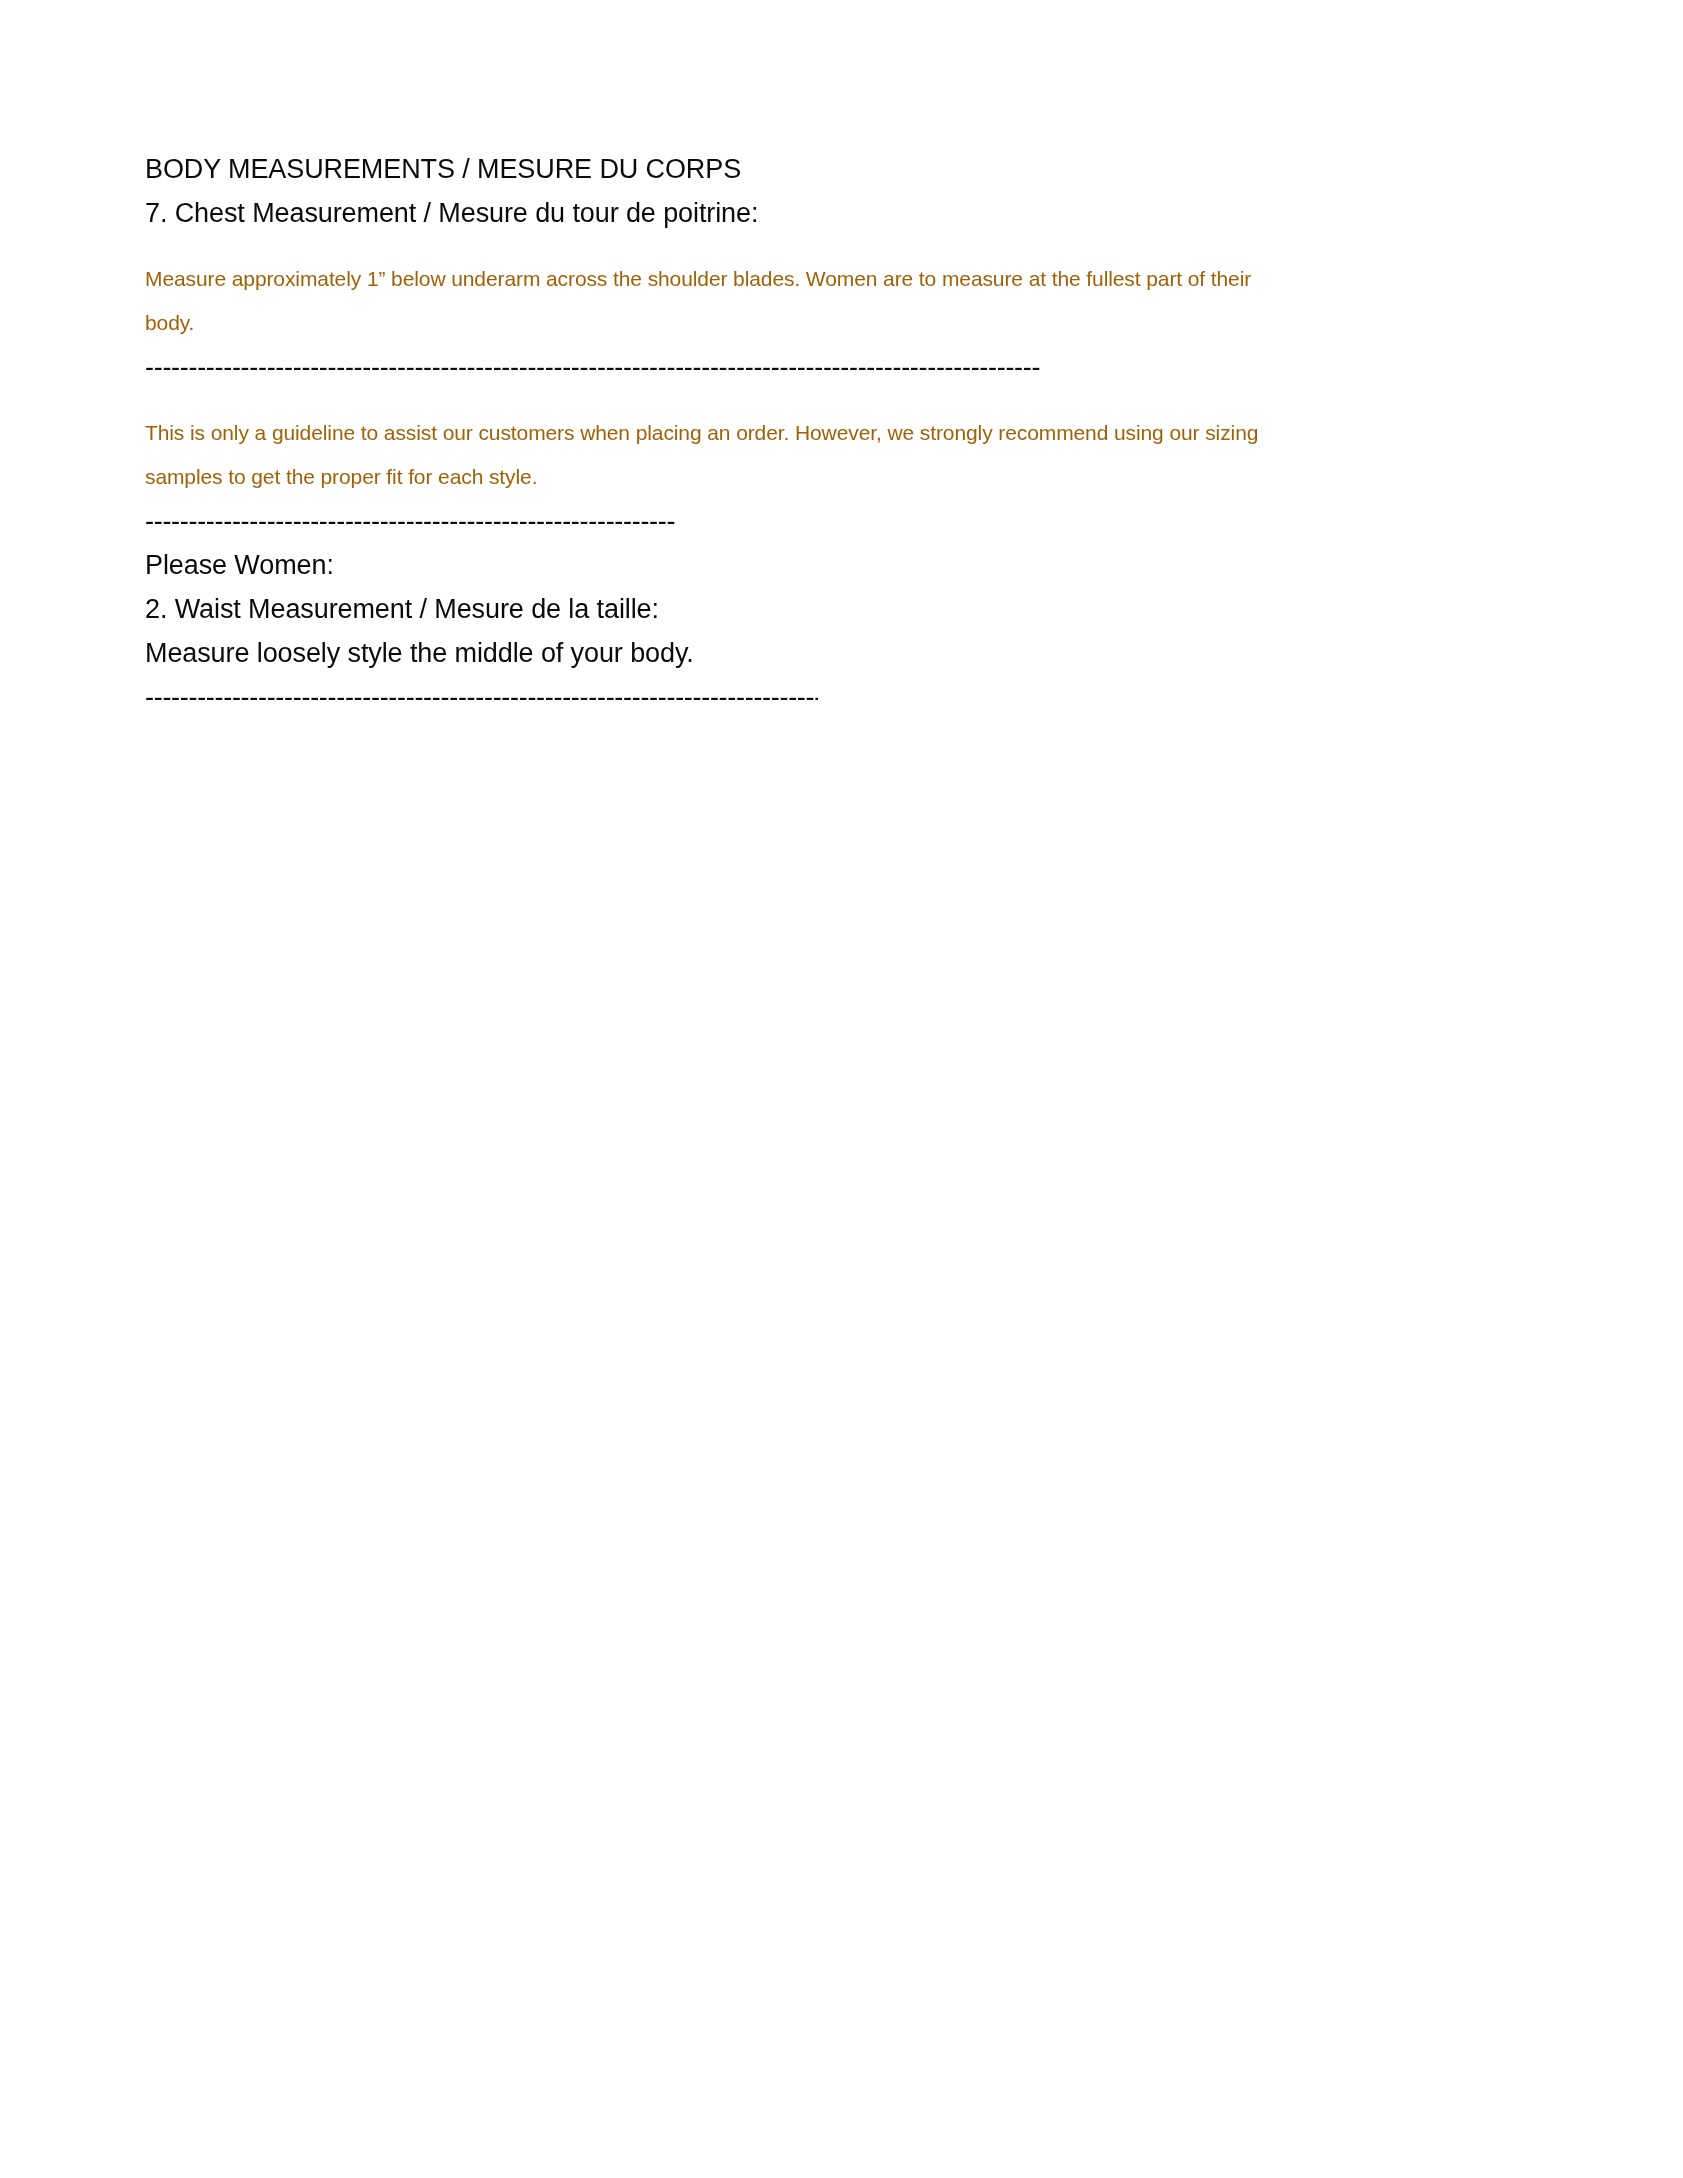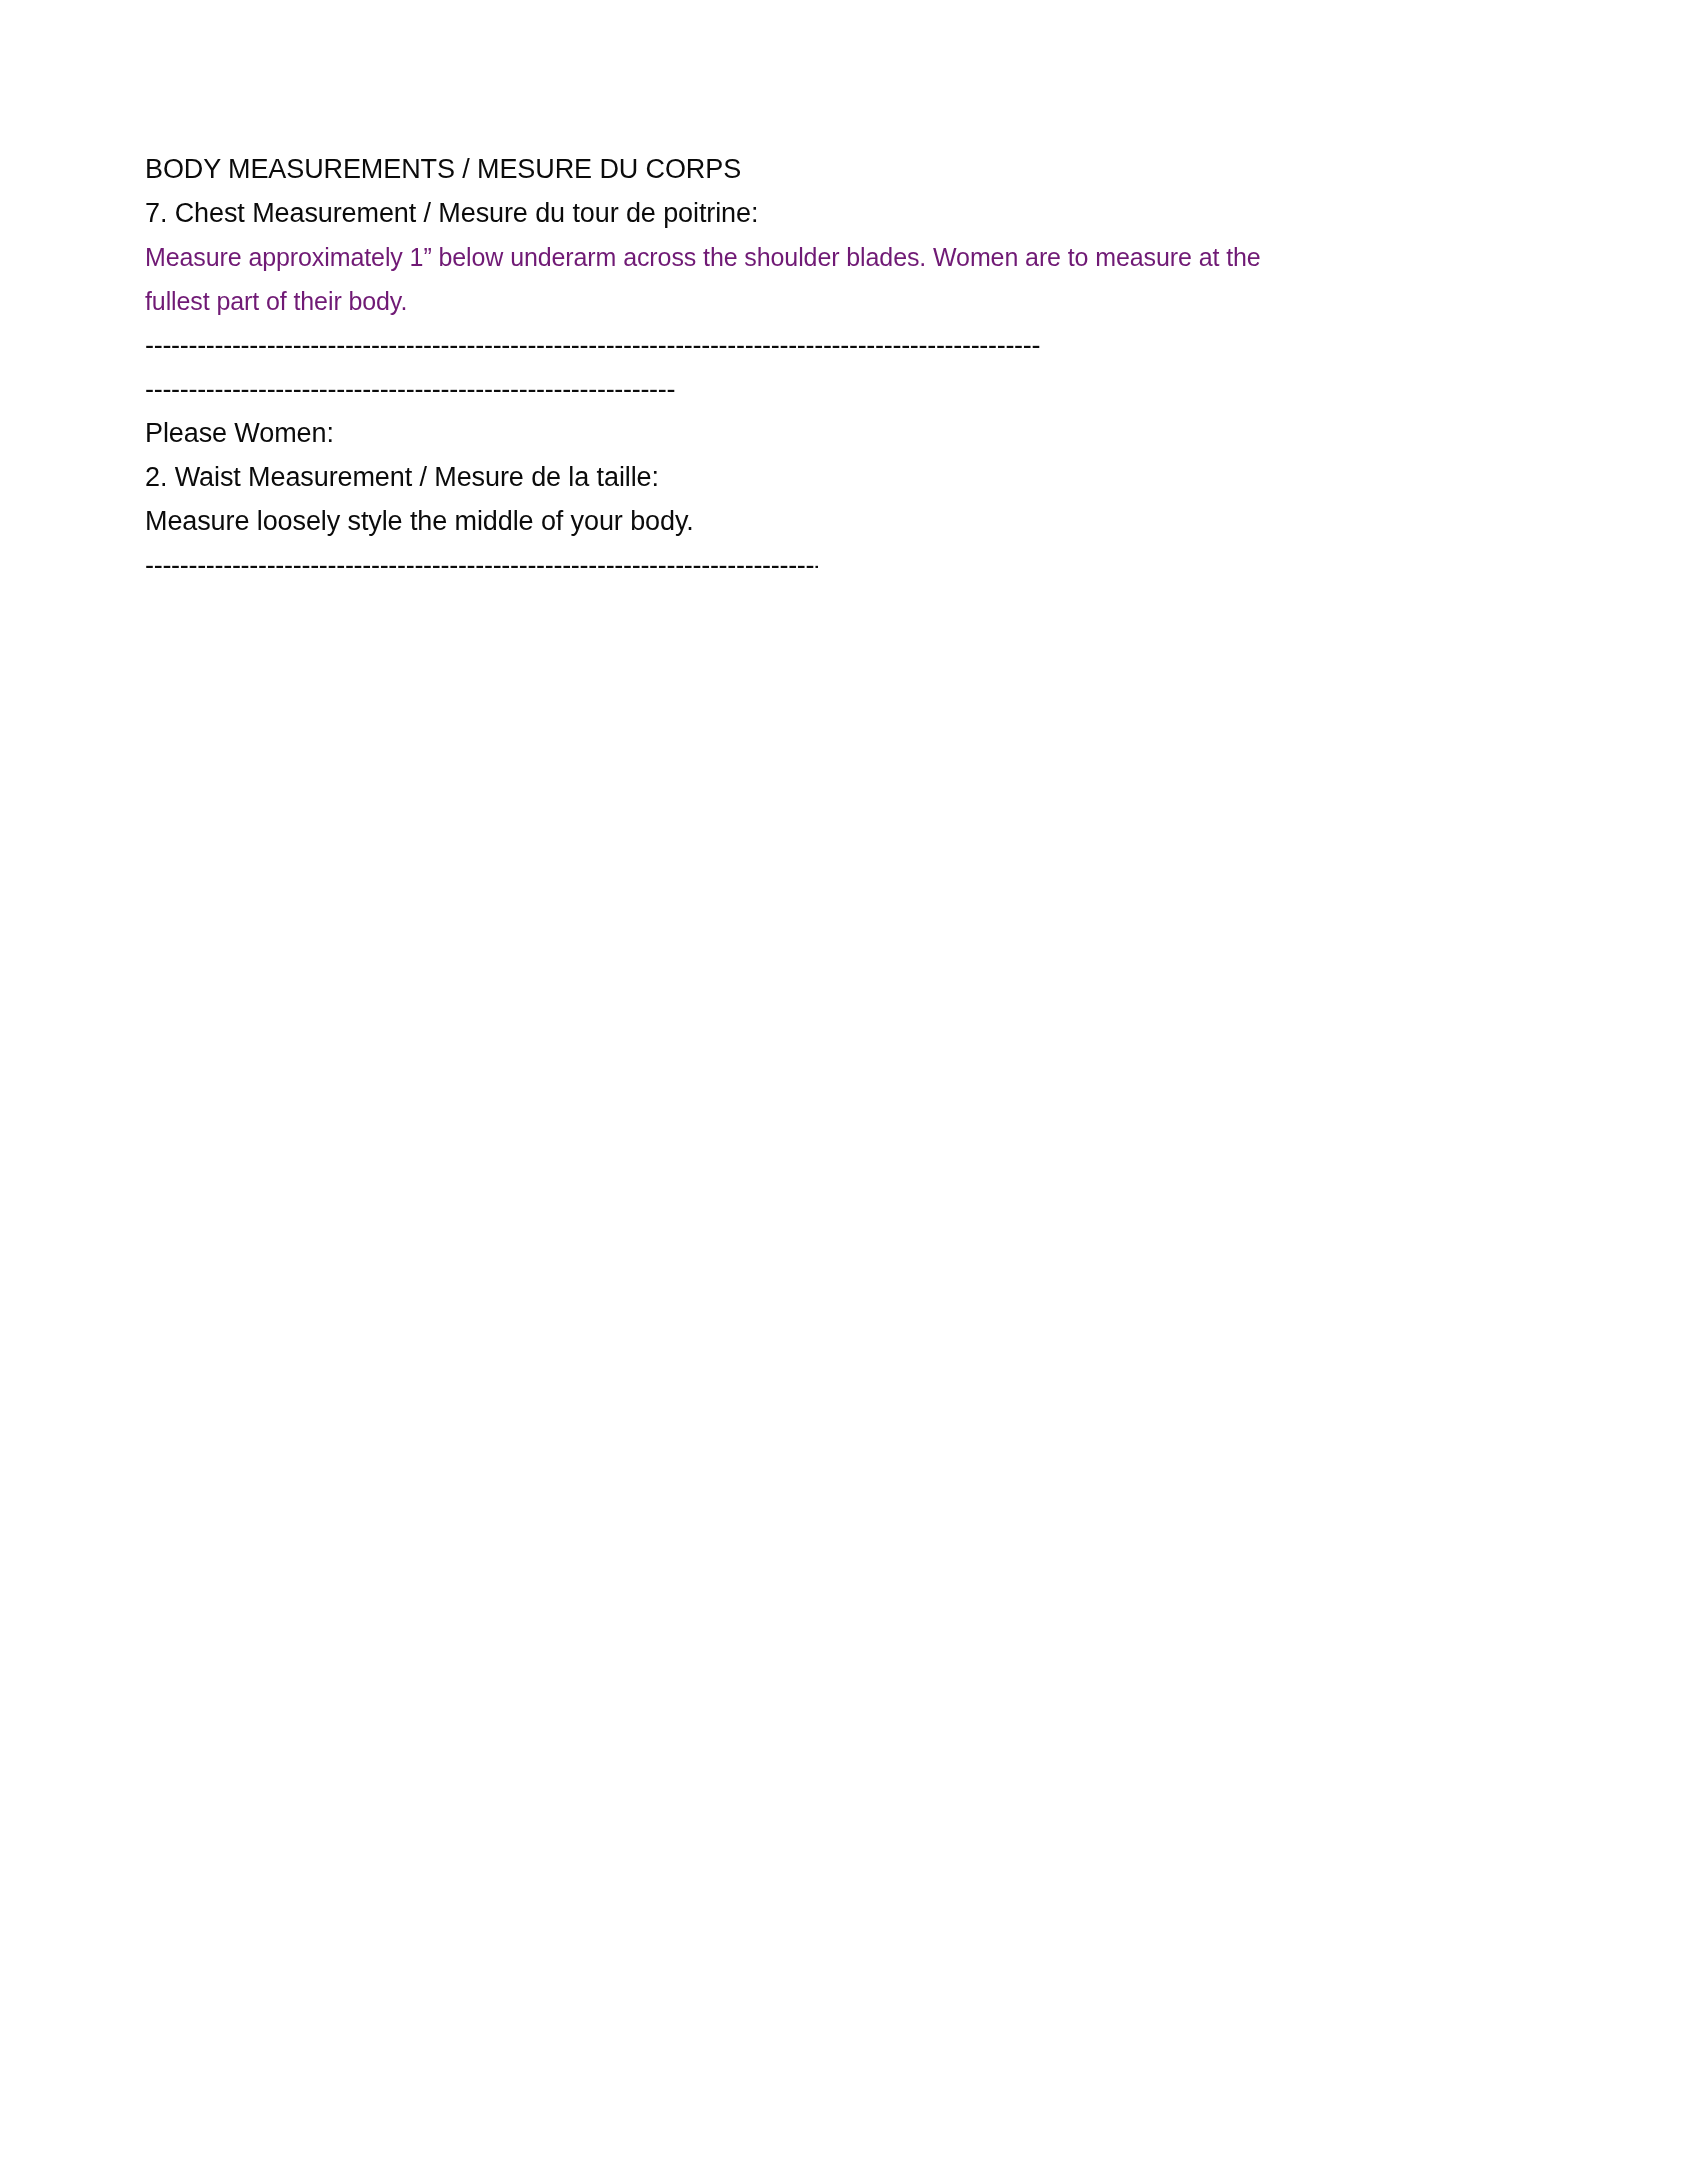--- a/index.html
+++ b/index.html
@@ -28,25 +28,26 @@
     width: 1297px;
   }
   .line {
     font-size: 27px;
     line-height: 44px;
     letter-spacing: -0.1px;
     color: #0b0b0b;
     white-space: pre-wrap;
   }
   .para {
-    font-size: 25px;
+    font-size: 21px;
     line-height: 44px;
     letter-spacing: -0.1px;
-    color: #701a75;
+    color: #a16207;
     max-width: 1148px;
+    margin-top: 22px;
   }
   .rule {
     font-size: 27px;
     line-height: 44px;
     color: #0b0b0b;
     letter-spacing: -0.3px;
     white-space: pre;
     overflow: hidden;
   }
   .rule-1 { max-width: 990px; }
@@ -60,20 +61,21 @@
   <div class="content">
 
     <div class="line">BODY MEASUREMENTS / MESURE DU CORPS</div>
 
     <div class="line">7. Chest Measurement / Mesure du tour de poitrine:</div>
 
     <div class="para">Measure approximately 1” below underarm across the shoulder blades. Women are to measure at the fullest part of their body.</div>
 
     <div class="rule rule-1">-------------------------------------------------------------------------------------------------------</div>
 
+    <div class="para">This is only a guideline to assist our customers when placing an order. However, we strongly recommend using our sizing samples to get the proper fit for each style.</div>
 
     <div class="rule rule-2">-------------------------------------------------------------</div>
 
     <div class="line">Please Women:</div>
 
     <div class="line">2. Waist Measurement / Mesure de la taille:</div>
 
     <div class="line">Measure loosely style the middle of your body.</div>
 
     <div class="rule rule-3">---------------------------------------------------------------------------------</div>

